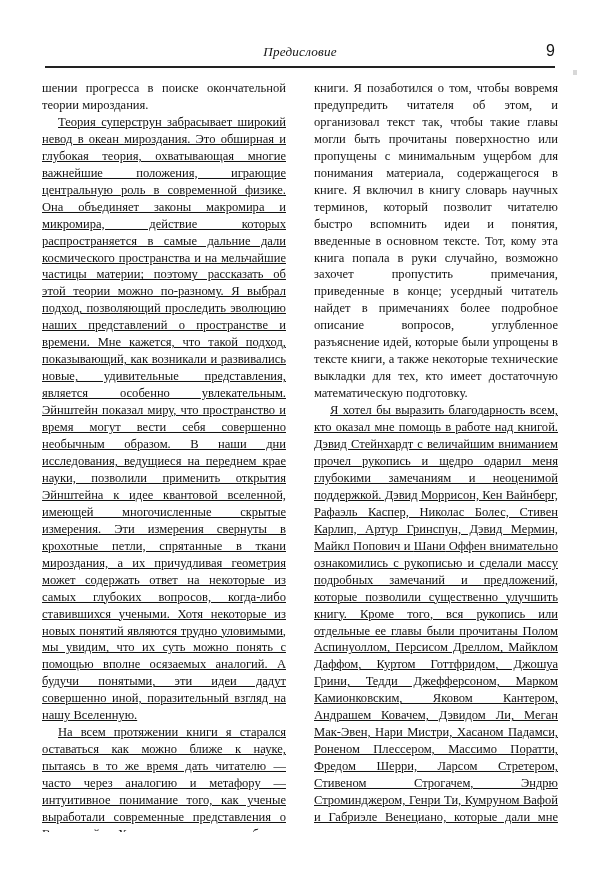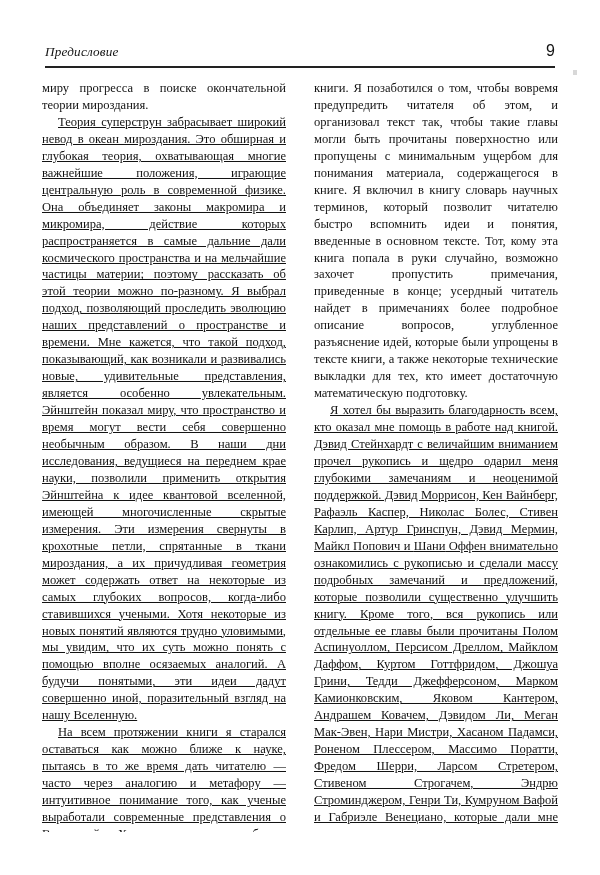--- a/index.html
+++ b/index.html
@@ -29,20 +29,21 @@
     left: 45px;
     top: 44px;
     width: 510px;
     height: 22px;
   }
   .running-head .rh-title {
     position: absolute;
     left: 0;
     top: 0;
     width: 100%;
+    text-align: center;
     font-style: italic;
     font-size: 13.2px;
     letter-spacing: 0.2px;
     color: #141414;
     font-family: "Liberation Serif", "DejaVu Serif", serif;
   }
   .running-head .rh-pageno {
     position: absolute;
     right: 0;
     top: -2px;
@@ -115,21 +116,21 @@
   <div class="running-head">
     <div class="rh-title">Предисловие</div>
     <div class="rh-pageno">9</div>
   </div>
   <div class="head-rule"></div>
   <div class="rule-speck"></div>
 
   <div class="columns">
 
     <div class="col">
-      <p class="cont">миру прогресса в поиске окончательной теории мироздания.</p>
+      <p class="cont">шении прогресса в поиске окончательной теории мироздания.</p>
       <p class="indent">Теория суперструн забрасывает широкий невод в океан мироздания. Это обширная и глубокая теория, охватывающая многие важнейшие положения, играющие центральную роль в современной физике. Она объединяет законы макромира и микромира, действие которых распространяется в самые дальние дали космического пространства и на мельчайшие частицы материи; поэтому рассказать об этой теории можно по-разному. Я выбрал подход, позволяющий проследить эволюцию наших представлений о пространстве и времени. Мне кажется, что такой подход, показывающий, как возникали и развивались новые, удивительные представления, является особенно увлекательным. Эйнштейн показал миру, что пространство и время могут вести себя совершенно необычным образом. В наши дни исследования, ведущиеся на переднем крае науки, позволили применить открытия Эйнштейна к идее квантовой вселенной, имеющей многочисленные скрытые измерения. Эти измерения свернуты в крохотные петли, спрятанные в ткани мироздания, а их причудливая геометрия может содержать ответ на некоторые из самых глубоких вопросов, когда-либо ставившихся учеными. Хотя некоторые из новых понятий являются трудно уловимыми, мы увидим, что их суть можно понять с помощью вполне осязаемых аналогий. А будучи понятыми, эти идеи дадут совершенно иной, поразительный взгляд на нашу Вселенную.</p>
       <p class="indent">На всем протяжении книги я старался оставаться как можно ближе к науке, пытаясь в то же время дать читателю — часто через аналогию и метафору — интуитивное понимание того, как ученые выработали современные представления о Вселенной. Хотя я старался избегать специальной терминологии и уравнений, радикально новый характер излагаемых понятий может побудить читателя иногда сделать паузу и обдумать ту или иную главу либо объяснение, чтобы дальнейший материал был ему понятен. Некоторые главы IV части (посвященные самым последним достижениям) являются несколько более абстрактными, чем остальная часть</p>
     </div>
 
     <div class="col">
       <p class="cont">книги. Я позаботился о том, чтобы вовремя предупредить читателя об этом, и организовал текст так, чтобы такие главы могли быть прочитаны поверхностно или пропущены с минимальным ущербом для понимания материала, содержащегося в книге. Я включил в книгу словарь научных терминов, который позволит читателю быстро вспомнить идеи и понятия, введенные в основном тексте. Тот, кому эта книга попала в руки случайно, возможно захочет пропустить примечания, приведенные в конце; усердный читатель найдет в примечаниях более подробное описание вопросов, углубленное разъяснение идей, которые были упрощены в тексте книги, а также некоторые технические выкладки для тех, кто имеет достаточную математическую подготовку.</p>
       <p class="indent"><span>Я хотел бы выразить благодарность всем, кто оказал мне помощь в работе над книгой. Дэвид Стейнхардт с величайшим вниманием прочел рукопись и щедро одарил меня глубокими замечаниям и неоценимой поддержкой. Дэвид Моррисон, Кен Вайнберг, Рафаэль Каспер, Николас Болес, Стивен Карлип, Артур Гринспун, Дэвид Мермин, Майкл Попович и </span><u class="plain">Шани</u><span> Оффен внимательно ознакомились с рукописью и сделали массу подробных замечаний и предложений, которые позволили существенно улучшить книгу. Кроме того, вся рукопись или отдельные ее главы были прочитаны Полом Аспинуоллом, Персисом Дреллом, Майклом Даффом, Куртом Готтфридом, Джошуа Грини, Тедди Джефферсоном, Марком Камионковским, Яковом Кантером, Андрашем Ковачем, Дэвидом Ли, Меган Мак-Эвен, Нари Мистри, Хасаном Падамси, Роненом Плессером, Массимо Поратти, Фредом Шерри, Ларсом Стретером, Стивеном Строгачем, Эндрю Строминджером, Генри Ти, Кумруном Вафой и Габриэле Венециано, которые дали мне много полезных советов и поощрили меня к дальнейшей работе над книгой. Я хотел бы выразить особую благодарность Рафаэлю Ганнеру, помимо всего прочего, за его проницательную критику на ранних стадиях работы, которая помогла мне найти общую форму книги, а также Роберту Мэли за его ненавязчивое, но настойчивое побуждение перейти от слов к делу и начать писать книгу. Стивен Вайн-</span></p>
     </div>
 
   </div>

